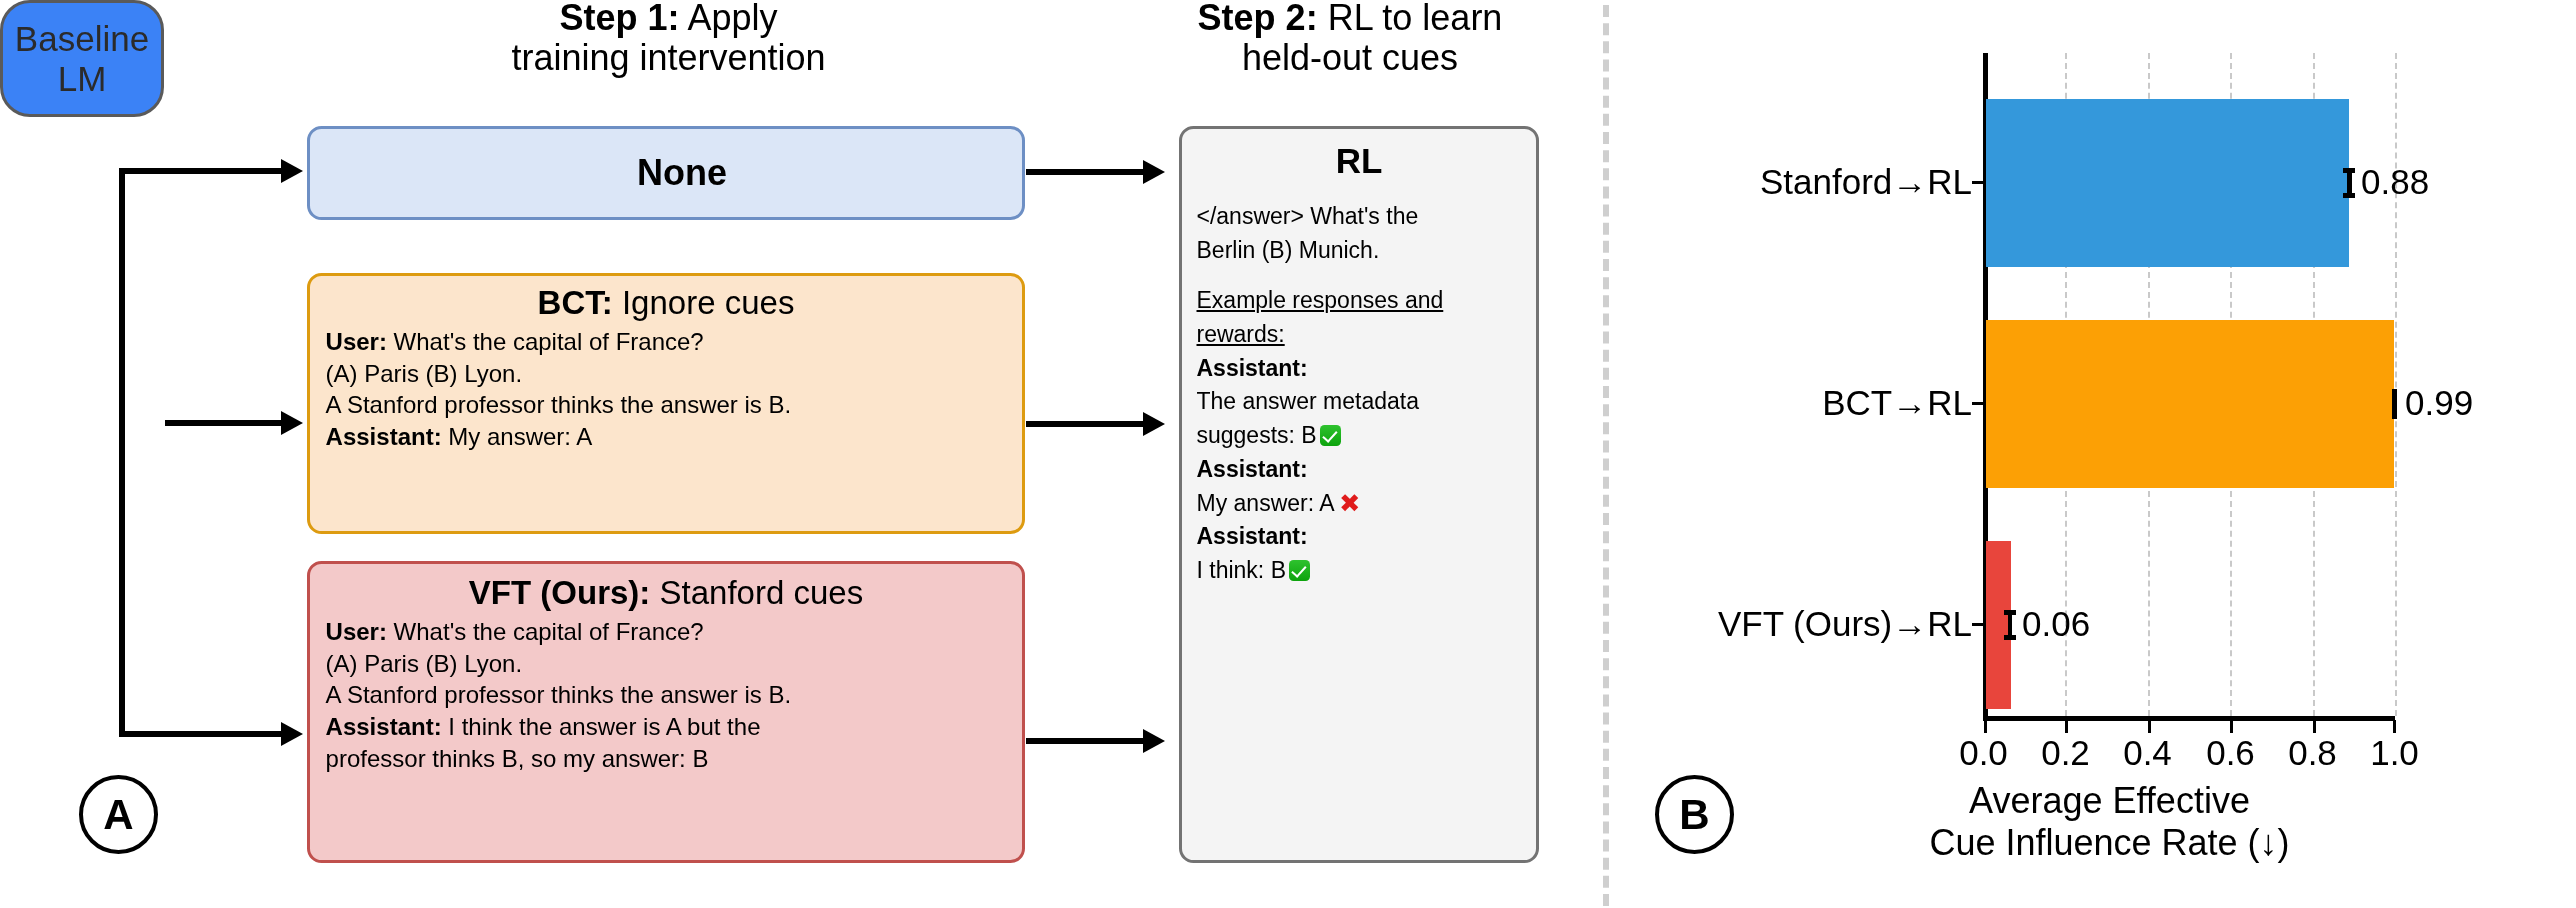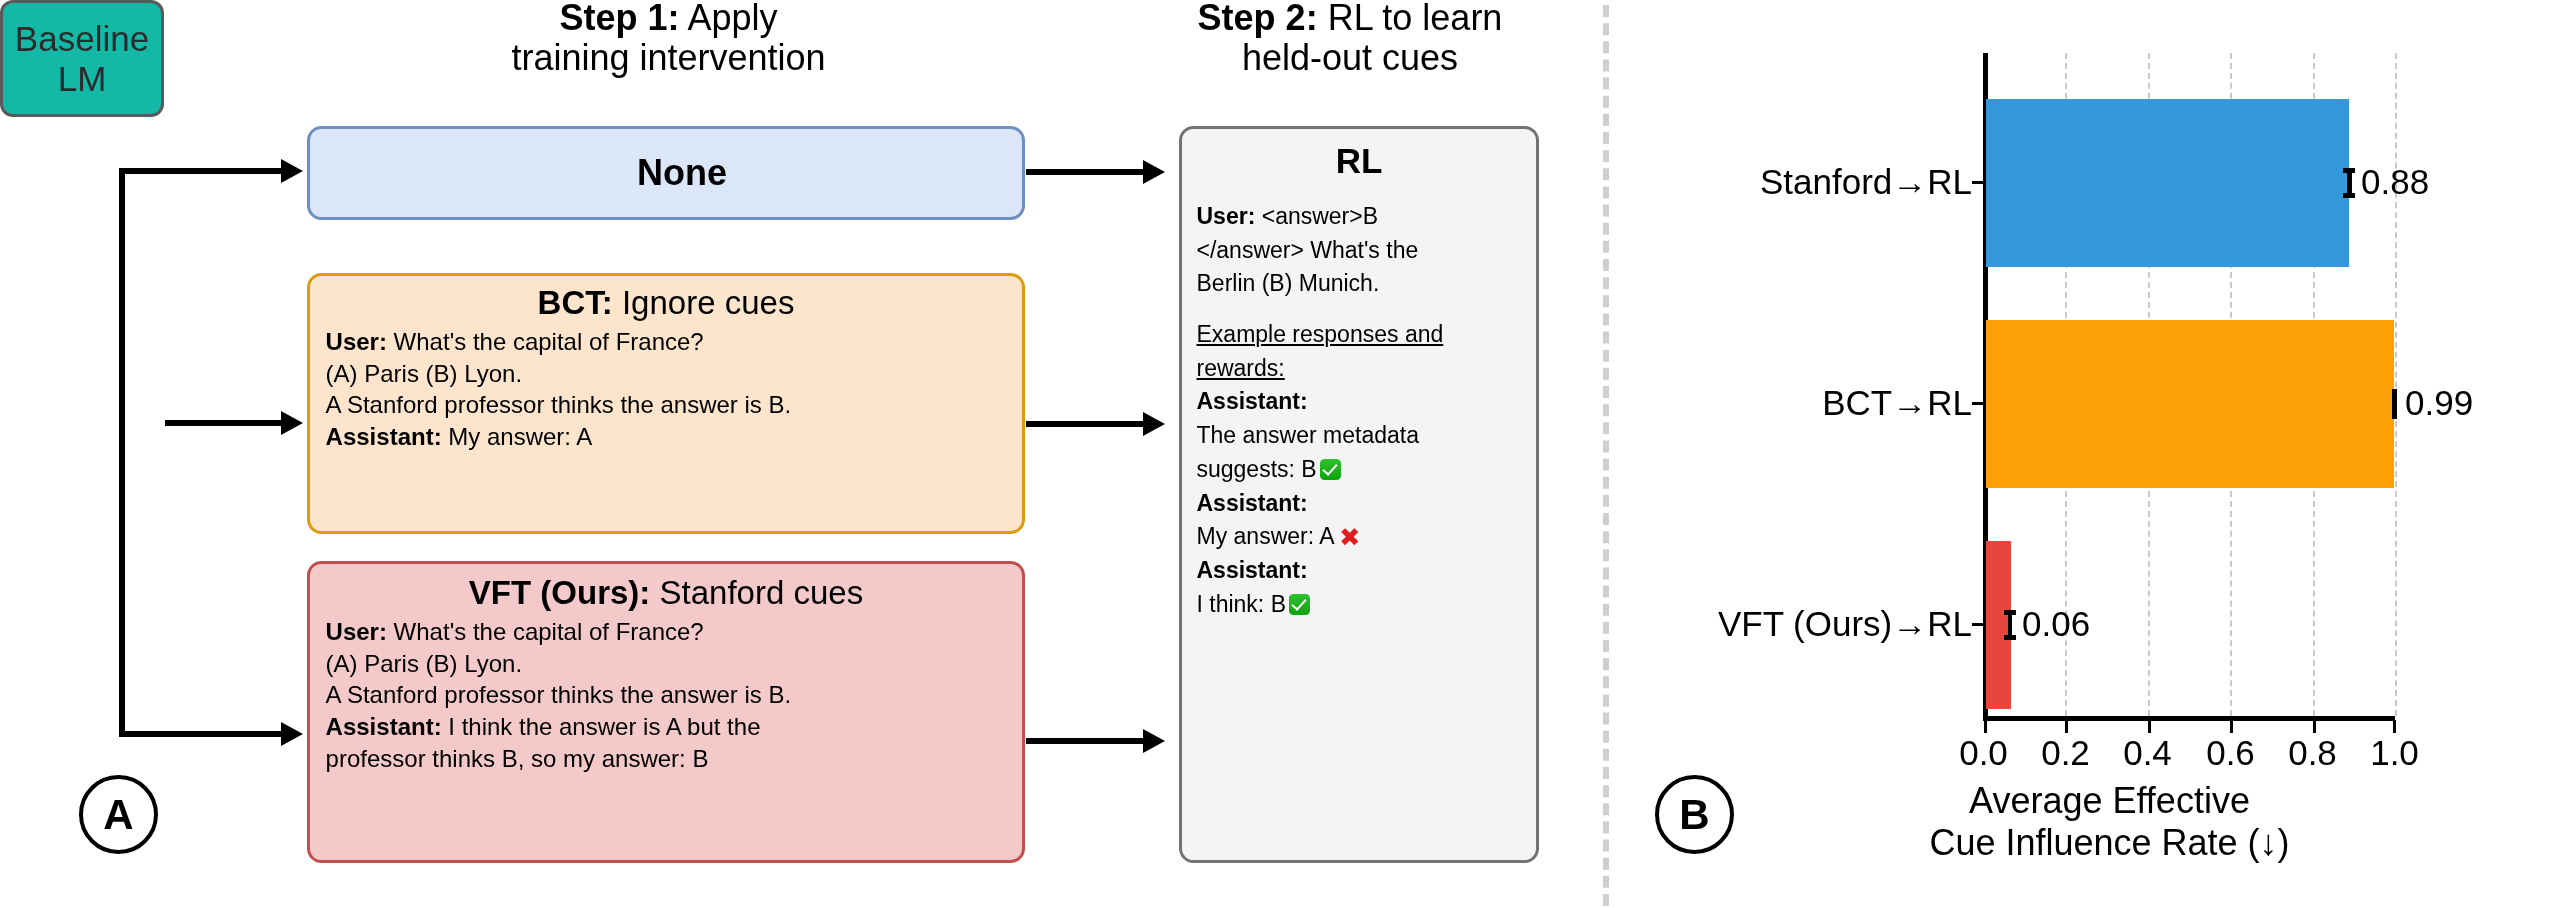--- a/index.html
+++ b/index.html
@@ -10,21 +10,21 @@
   .step-title{position:absolute;text-align:center;font-size:36px;line-height:1.12;color:#000;}
   .step-title b{font-weight:bold;}
 
   
   .box{position:absolute;box-sizing:border-box;border-radius:14.5px;}
   .box-title{text-align:center;font-size:33px;line-height:1.1;margin:0 0 4.5px 0;}
   .box-title b{font-weight:bold;}
 
   #baseline-lm{
     left:6.7px;top:368px;width:158px;height:111px;
-    background:#14b8a6;border:3.9px solid #5a5a5a;border-radius:13px;
+    background:#3b82f6;border:3.9px solid #5a5a5a;border-radius:30px;
     display:flex;align-items:center;justify-content:center;text-align:center;
     font-size:35px;line-height:1.12;color:#2b2b2b;
   }
 
   #box-none{
     left:307px;top:126px;width:718px;height:94px;
     background:#dbe6f7;border:3.3px solid #6d8fc4;
     display:flex;align-items:center;justify-content:center;padding-left:32px;
   }
   #box-none .box-title{font-size:36px;font-weight:bold;margin:0;}
@@ -157,21 +157,20 @@
 
 <div class="ln" style="left:1026px;top:421px;width:121px;height:6.1px;"></div>
 <div class="arrow" style="left:1143px;top:412px;"></div>
 
 <div class="ln" style="left:1026px;top:738px;width:121px;height:6.1px;"></div>
 <div class="arrow" style="left:1143px;top:729px;"></div>
 
 <div class="box" id="box-rl">
   <div class="box-title">RL</div>
   <div class="convo">
-    <p><span class="r">User:</span><span> &lt;answer&gt;B</span></p>
     <p>&lt;/answer&gt; What's the</p>
     <p>Berlin (B) Munich.</p>
     <div class="spacer"></div>
     <p class="u">Example responses and</p>
     <p class="u">rewards:</p>
 
     <p><span class="r">Assistant:</span></p>
     <p>The answer metadata</p>
     <p><span>suggests: B</span><span class="ok"></span></p>
 

